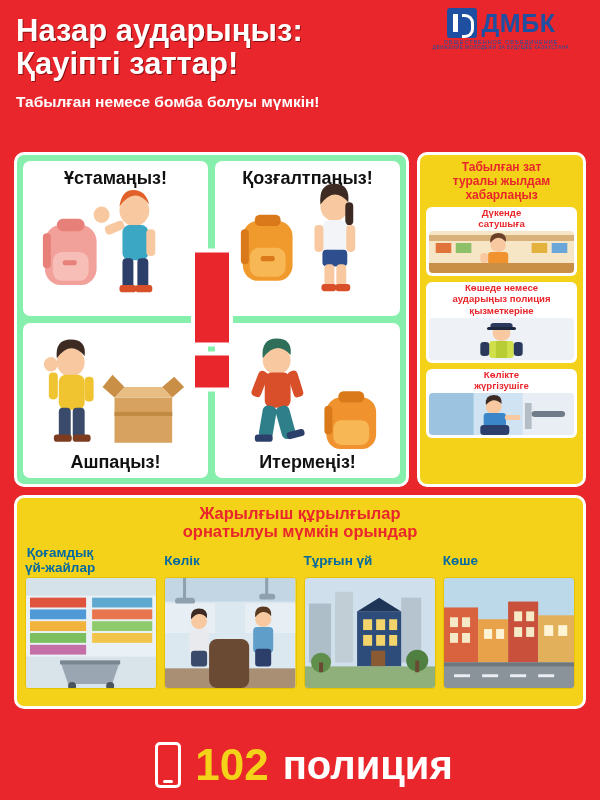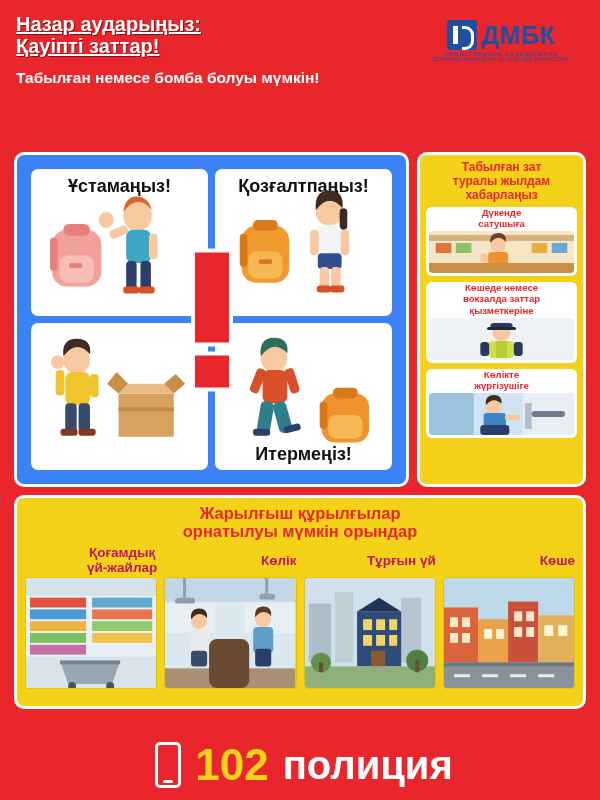--- a/index.html
+++ b/index.html
@@ -17,36 +17,35 @@
   }
 
   
   .header {
     position: relative;
     padding: 14px 16px 6px 16px;
     height: 152px;
   }
   .title {
     color: #ffffff;
-    font-size: 20px;
+    font-size: 31px;
     font-weight: bold;
     line-height: 1.08;
     text-shadow: 1px 1px 0 #8c0f12;
     max-width: 400px;
-    text-decoration: underline;
   }
   .subtitle {
     margin-top: 12px;
     color: #ffffff;
     font-size: 15.5px;
     font-weight: bold;
   }
   .logo {
     position: absolute;
-    top: 20px; right: 14px;
+    top: 8px; right: 14px;
     width: 170px;
     text-align: center;
   }
   .logo-top {
     display: flex; align-items: center; justify-content: center;
     gap: 5px;
   }
   .logo-mark {
     width: 30px; height: 30px;
     background: #1f4fa0;
@@ -86,25 +85,25 @@
 
   
   .middle {
     display: flex;
     gap: 8px;
     padding: 0 14px;
     height: 335px;
   }
   .left-panel {
     flex: 0 0 395px;
-    background: #3b82f6;
+    background: #86efac;
     border: 3px solid #ffffff;
     border-radius: 10px;
     position: relative;
-    padding: 14px;
+    padding: 6px;
   }
   .grid2 {
     display: grid;
     grid-template-columns: 1fr 1fr;
     grid-template-rows: 1fr 1fr;
     gap: 7px;
     height: 100%;
   }
   .cell {
     background: #ffffff;
@@ -208,24 +207,24 @@
     grid-template-columns: repeat(4, 1fr);
     gap: 7px;
     margin-top: 4px;
   }
   .place {
     text-align: center;
   }
   .place-label {
     font-size: 13.5px;
     font-weight: bold;
-    color: #be185d;
+    color: #0369a1;
     line-height: 1.1;
     min-height: 32px;
-    display: flex; align-items: center; justify-content: flex-end;
+    display: flex; align-items: center; justify-content: flex-start;
   }
   .place-art {
     height: 112px;
     border-radius: 4px;
     overflow: hidden;
     position: relative;
     border: 1px solid #e7c200;
   }
 
   
@@ -358,20 +357,21 @@
               <circle cx="28" cy="40" r="7" fill="#f8c9a0"></circle>
               <rect x="62" y="52" width="9" height="24" rx="4" fill="#f0c330"></rect>
 
               <polygon points="92,72 150,72 150,116 92,116" fill="#d7a25f"></polygon>
               <polygon points="92,72 150,72 140,62 102,62" fill="#e8bd83"></polygon>
               <polygon points="92,72 102,62 90,50 80,62" fill="#c98f46"></polygon>
               <polygon points="150,72 140,62 152,52 162,62" fill="#c98f46"></polygon>
               <rect x="92" y="86" width="58" height="4" fill="#c08a42"></rect>
             </svg>
           </div>
+          <div class="cell-label bottom">Ашпаңыз!</div>
         </div>
 
         <div class="cell">
           <div class="art">
             <svg viewBox="0 0 186 150" width="100%" height="100%" preserveAspectRatio="none">
 
               <circle cx="62" cy="36" r="14" fill="#f8c9a0"></circle>
               <path d="M48 34 q14 -18 28 -3 q2 -16 -14 -16 q-16 0 -14 19z" fill="#2f6f5a"></path>
               <rect x="50" y="48" width="26" height="34" rx="7" fill="#d94f2a"></rect>
               <rect x="46" y="80" width="14" height="32" rx="5" fill="#2f7f8a" transform="rotate(10 53 96)"></rect>
@@ -422,21 +422,21 @@
             <rect x="53" y="21" width="18" height="13" rx="3" fill="#f0932e"></rect>
             <rect x="46" y="22" width="7" height="10" rx="3" fill="#f8c9a0"></rect>
             <rect x="0" y="32" width="130" height="10" fill="#c98f46"></rect>
           </svg>
         </div>
       </div>
 
       <div class="rp-card">
         <div class="rp-card-label">
           <div>Көшеде немесе</div>
-          <div>вокзалда заттар</div>
+          <div>аударыңыз полиция</div>
           <div>қызметкеріне</div>
         </div>
         <div class="rp-art">
           <svg viewBox="0 0 130 42" width="100%" height="100%" preserveAspectRatio="none">
             <rect x="0" y="0" width="130" height="42" fill="#eef2f6"></rect>
             <circle cx="65" cy="15" r="8" fill="#f8c9a0"></circle>
             <rect x="55" y="5" width="20" height="6" rx="3" fill="#2b3a5c"></rect>
             <rect x="52" y="9" width="26" height="3" rx="1.5" fill="#1d2840"></rect>
             <rect x="54" y="23" width="22" height="17" rx="3" fill="#cfe04a"></rect>
             <rect x="60" y="23" width="10" height="17" fill="#b8cc34"></rect>

